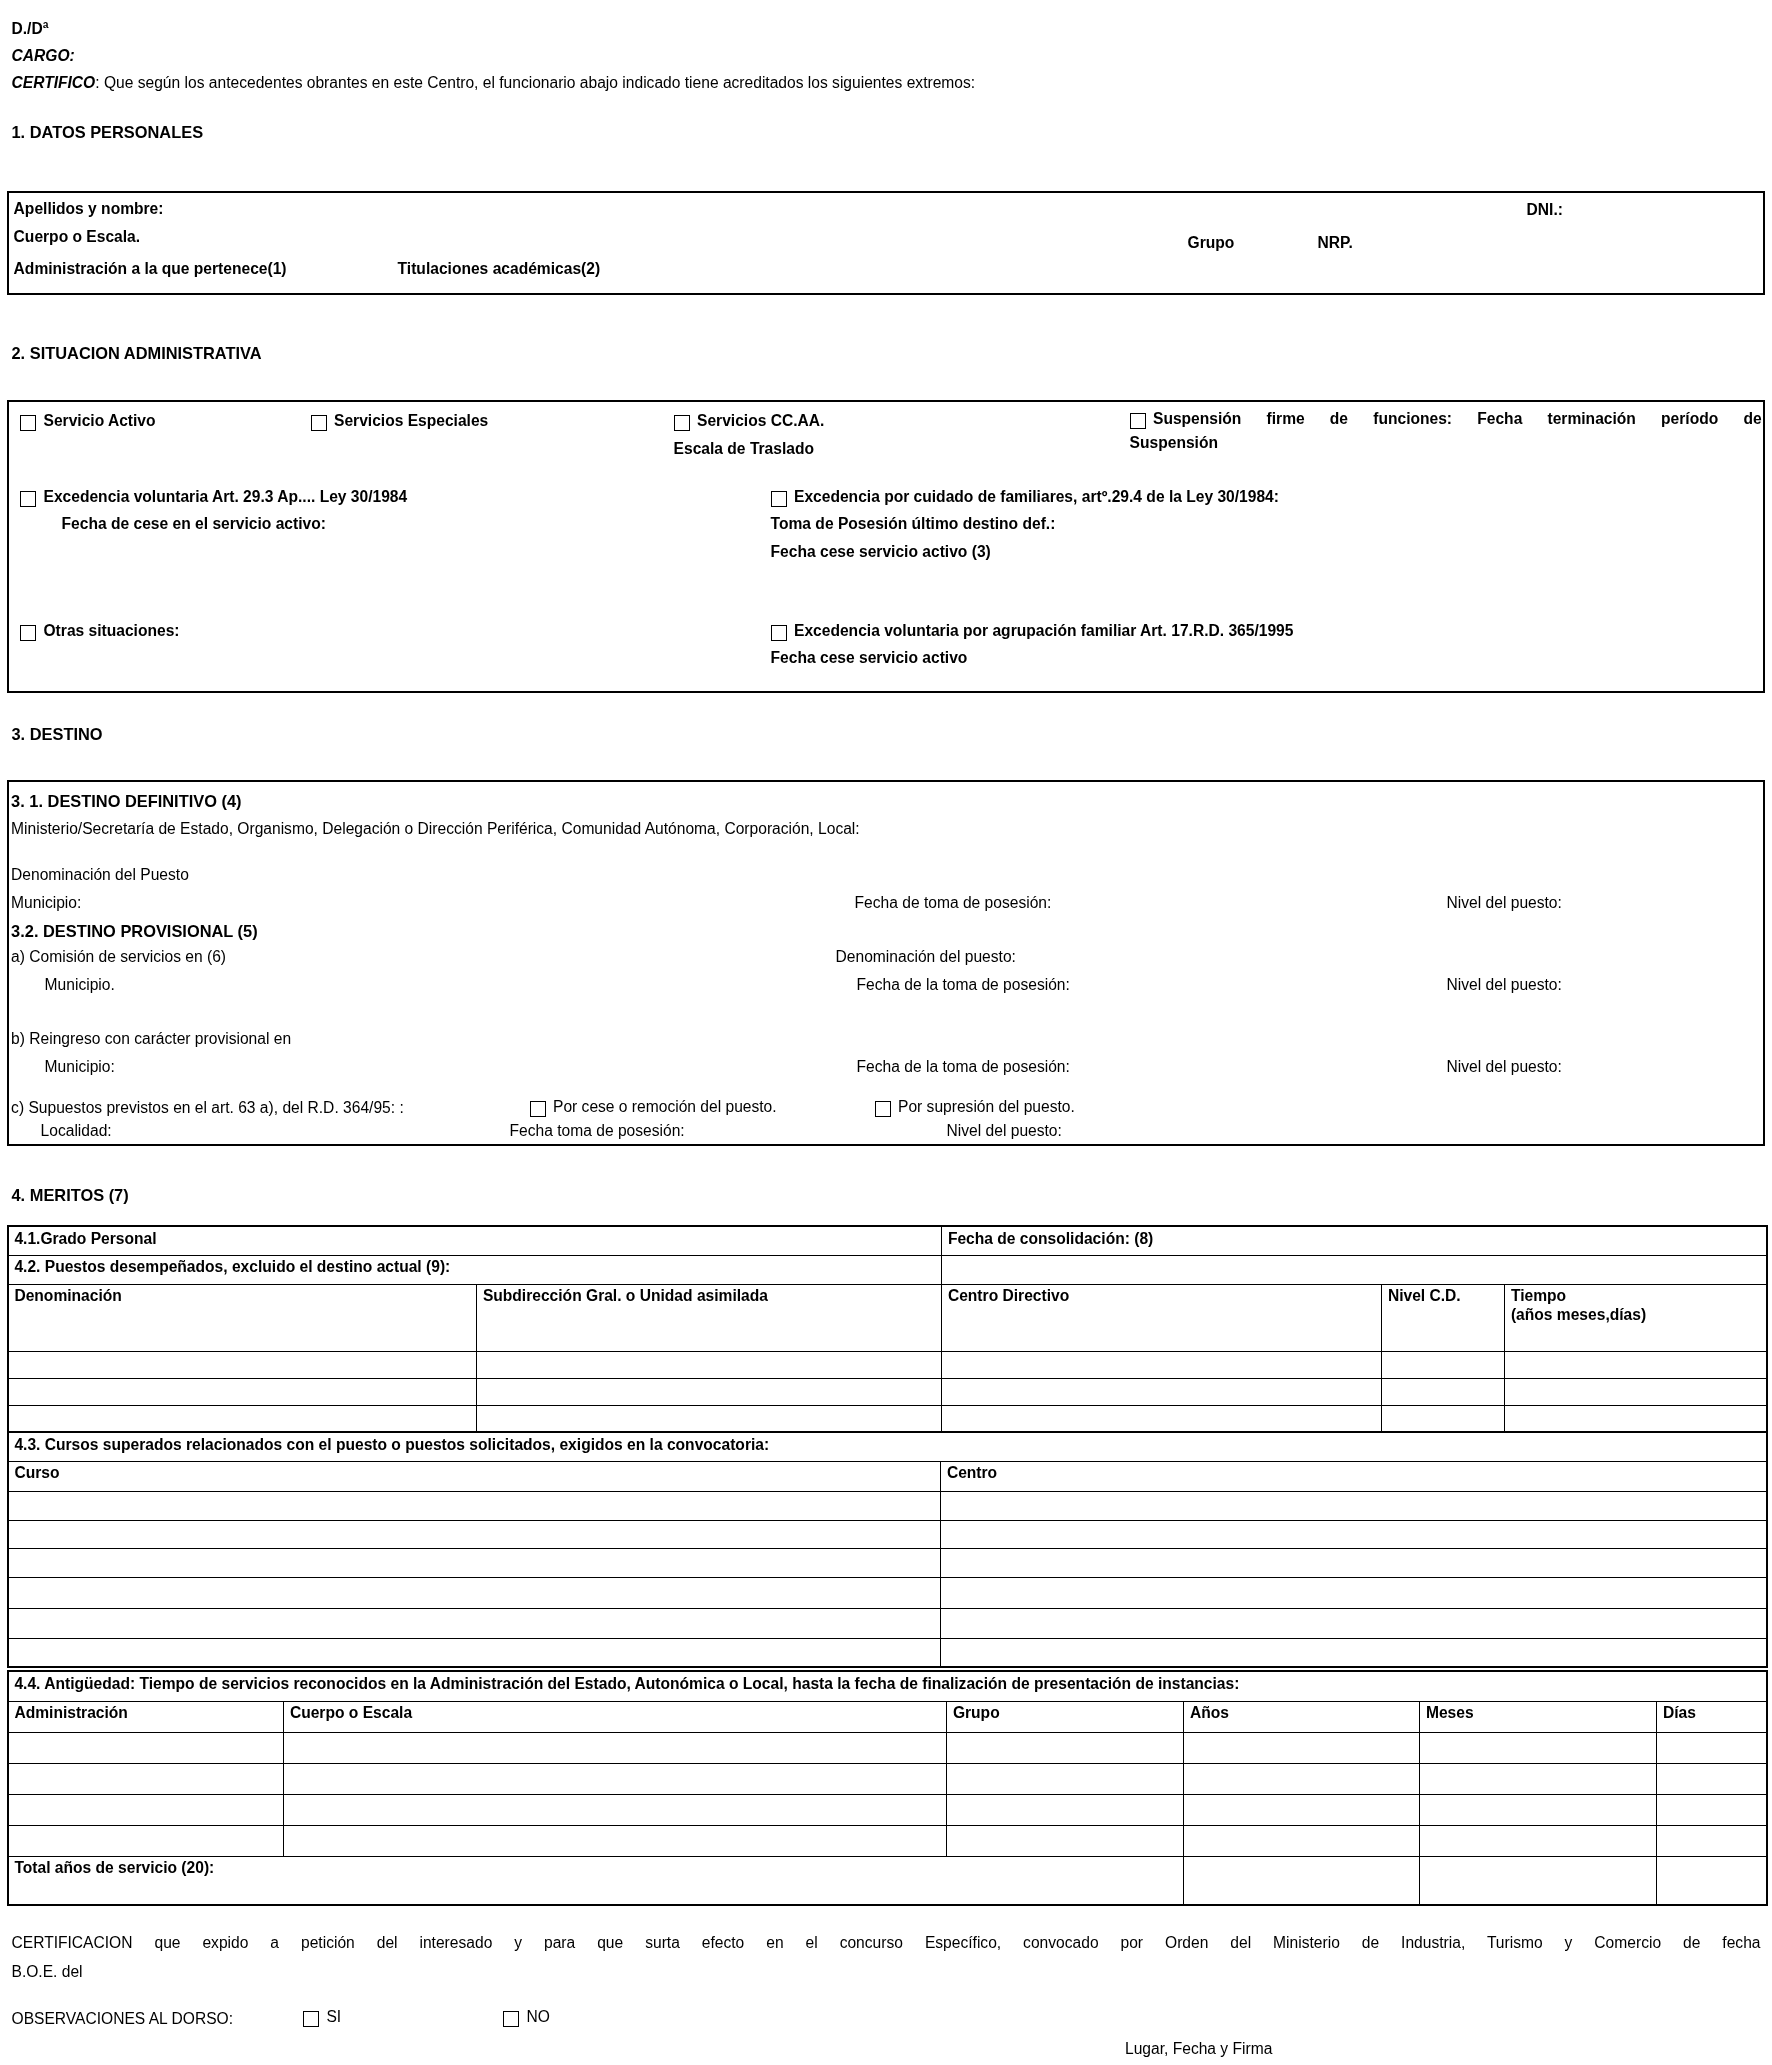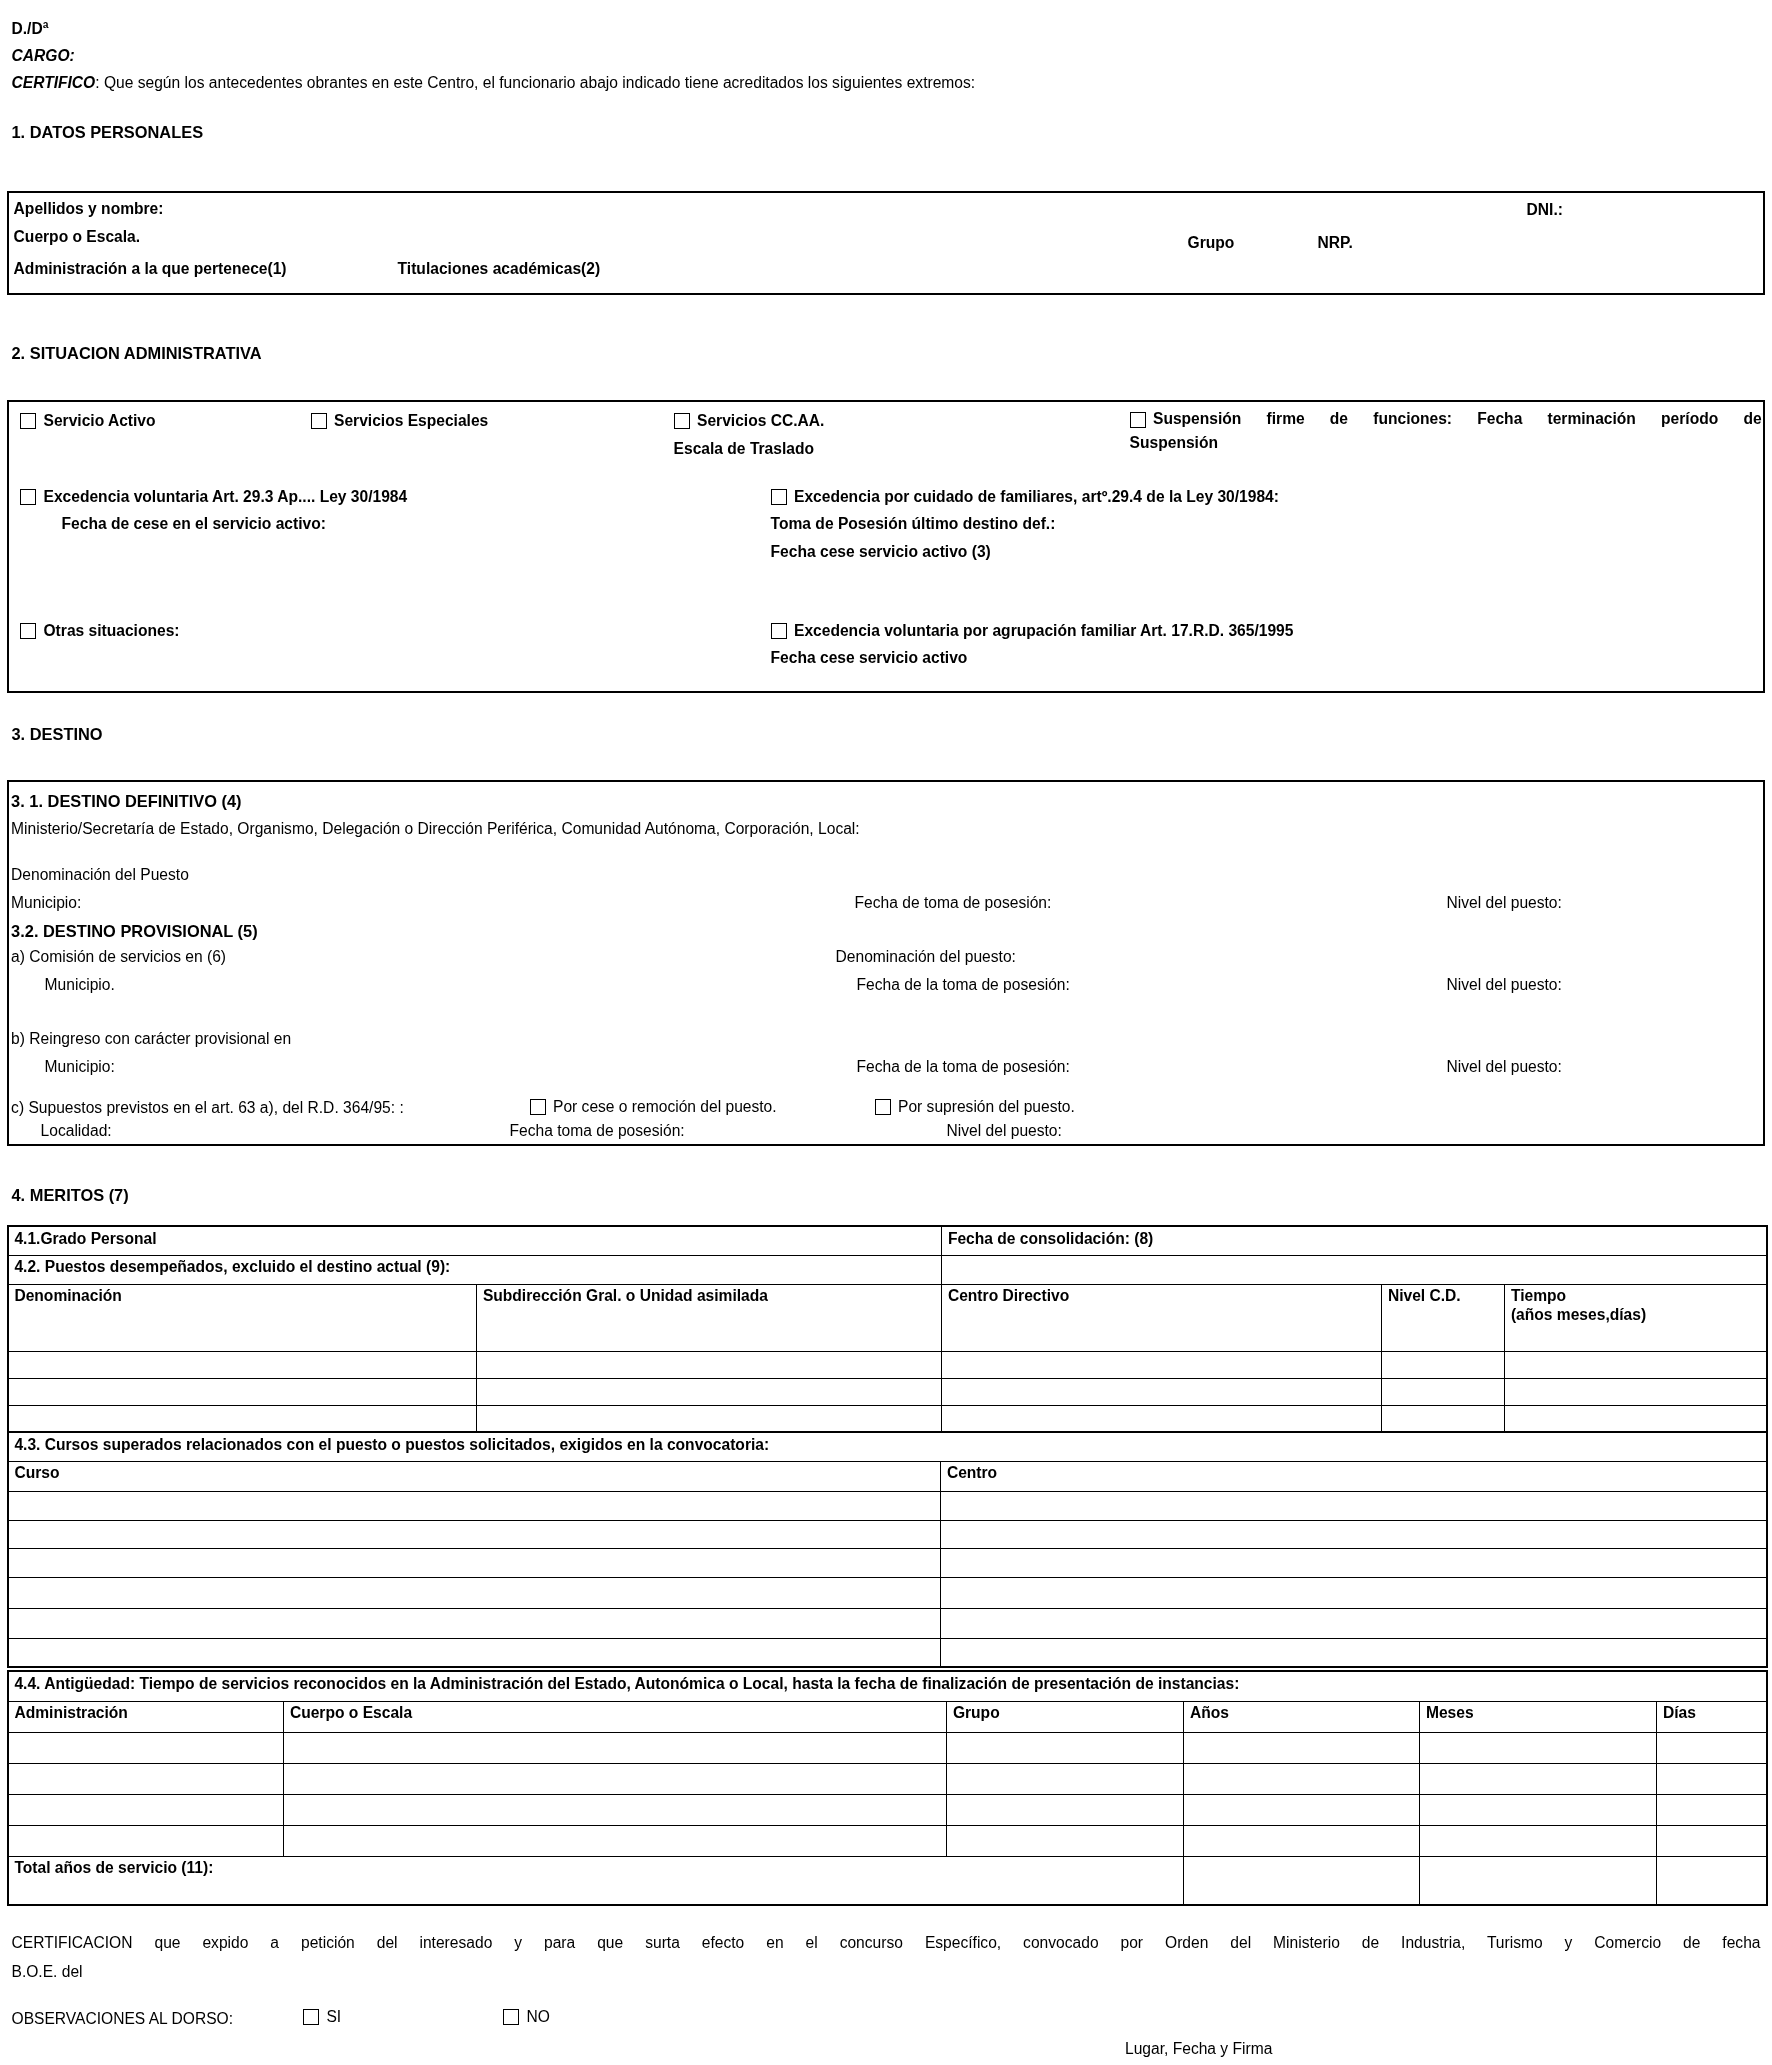--- a/index.html
+++ b/index.html
@@ -10,21 +10,21 @@
   .abs { position:absolute; }
   .t  { font-size:15.6px; line-height:1.2; white-space:nowrap; }
   .b  { font-weight:bold; }
   .i  { font-style:italic; }
   .stitle { font-size:16.4px; font-weight:bold; white-space:nowrap; }
   .box { position:absolute; border:2.5px solid #000; background:#fff; }
   .cb {
     display:inline-block; width:14px; height:14px; border:1.6px solid #000;
     background:#fff; vertical-align:-2.5px; margin-right:7.4px; flex:none;
   }
-  .cbrow { display:flex; align-items:center; }
+  .cbrow { display:flex; align-items:flex-end; }
   table { position:absolute; border-collapse:collapse; table-layout:fixed; background:#fff; }
   table, td { border:1.6px solid #000; }
   table { border-width:2.5px; }
   td { padding:2.5px 5.8px; font-size:15.6px; line-height:1.2; vertical-align:top; text-align:left; }
   td.hb { font-weight:bold; }
   .just { white-space:normal; text-align:justify; text-align-last:justify; }
 </style>
 </head>
 <body>
 
@@ -273,21 +273,21 @@
         </tr>
     <tr style="height:31px;">
           <td></td>
           <td></td>
           <td></td>
           <td></td>
           <td></td>
           <td></td>
         </tr>
     <tr style="height:49px;">
-      <td colspan="3" class="hb">Total años de servicio (11):</td>
+      <td colspan="3" class="hb">Total años de servicio (20):</td>
       <td></td>
       <td></td>
       <td></td>
     </tr>
   </tbody>
     </table>
 
   <div class="abs" style="left:11.5px; top:1934px; width:1749px;">
     <div class="t just" style="white-space:normal;">CERTIFICACION que expido a petición del interesado y para que surta efecto en el concurso Específico, convocado por Orden del Ministerio de Industria, Turismo y Comercio de fecha</div>
     <div class="t" style="margin-top:10px;">B.O.E. del</div>

